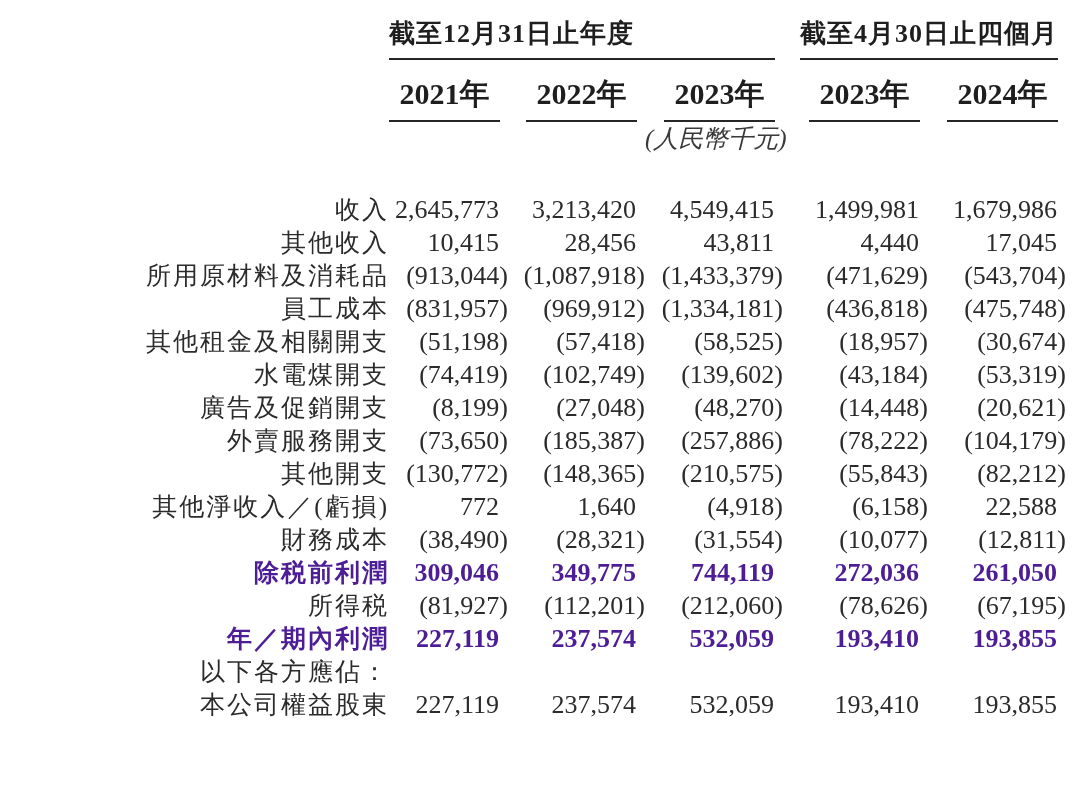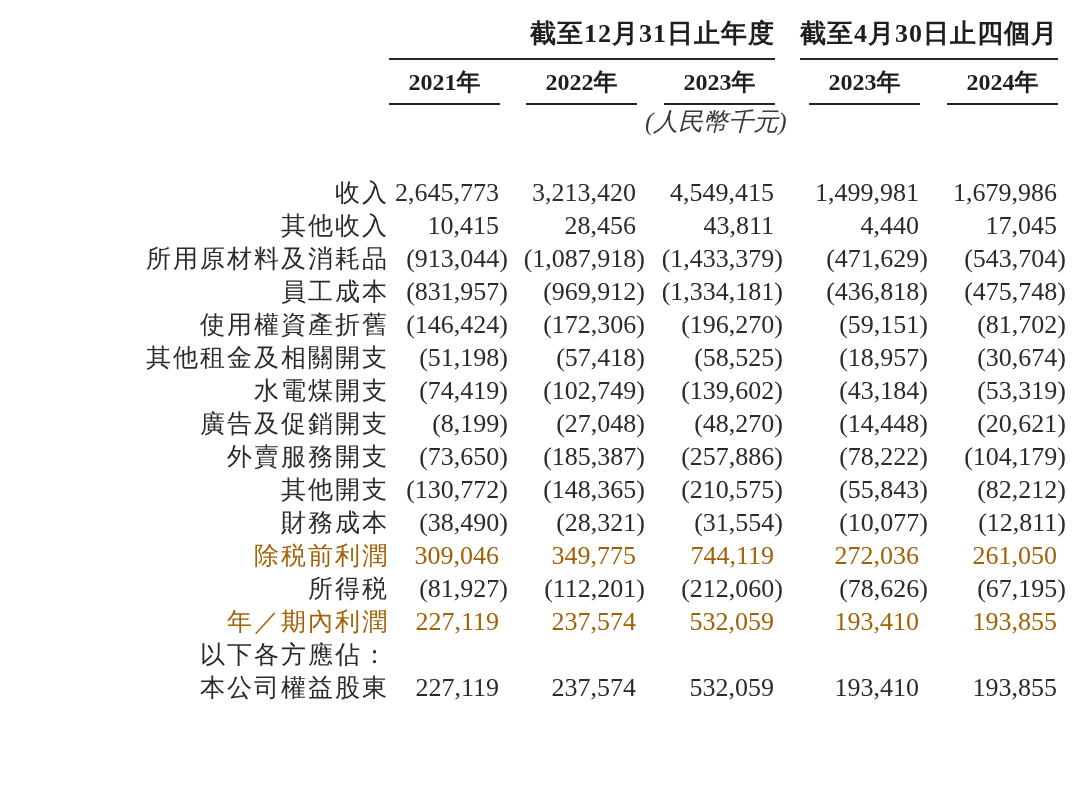--- a/index.html
+++ b/index.html
@@ -25,39 +25,39 @@
     font-weight: normal;
     vertical-align: bottom;
     white-space: nowrap;
   }
 
   
   .grp {
     font-weight: bold;
     font-size: 26px;
     letter-spacing: 1px;
-    text-align: right;
+    text-align: left;
     color: #1e1e1e;
     border-bottom: 2.5px solid #262626;
     padding: 6px 0 7px 0;
     margin-right: 8px;
     white-space: nowrap;
   }
 
   
   .yr {
     font-weight: bold;
-    font-size: 24px;
+    font-size: 30px;
     text-align: center;
     color: #1e1e1e;
     width: 111px;
     margin-left: auto;
     margin-right: 8px;
     border-bottom: 2.5px solid #262626;
-    padding: 6px 0 5px 0;
+    padding: 14px 0 5px 0;
     white-space: nowrap;
   }
 
   
   .note-cell { text-align: left; line-height: 34px; }
   .note {
     font-style: italic;
     font-size: 25px;
     color: #3a3a3a;
     white-space: nowrap;
@@ -75,21 +75,21 @@
     white-space: nowrap;
   }
   .num {
     font-size: 26px;
     text-align: right;
     line-height: 33px;
     padding-right: 9px;
     white-space: nowrap;
   }
   .num.paren { padding-right: 0; }
-  tr.bold .lbl, tr.bold .num { font-weight: normal; color: #a16207; margin-top: 12px; }
+  tr.bold .lbl, tr.bold .num { font-weight: bold; color: #4c1d95; margin-top: 12px; }
 </style>
 </head>
 <body>
 
 <div class="doc">
   <table>
     <colgroup>
       <col style="width:374px">
       <col style="width:119px">
       <col style="width:137px">
@@ -174,29 +174,20 @@
         <tr>
     <td class="lbl">員工成本</td>
     <td class="num paren">(831,957)</td>
     <td class="num paren">(969,912)</td>
     <td class="num paren">(1,334,181)</td>
     <td></td>
     <td class="num paren">(436,818)</td>
     <td class="num paren">(475,748)</td>
   </tr>
         <tr>
-    <td class="lbl">使用權資產折舊</td>
-    <td class="num paren">(146,424)</td>
-    <td class="num paren">(172,306)</td>
-    <td class="num paren">(196,270)</td>
-    <td></td>
-    <td class="num paren">(59,151)</td>
-    <td class="num paren">(81,702)</td>
-  </tr>
-        <tr>
     <td class="lbl">其他租金及相關開支</td>
     <td class="num paren">(51,198)</td>
     <td class="num paren">(57,418)</td>
     <td class="num paren">(58,525)</td>
     <td></td>
     <td class="num paren">(18,957)</td>
     <td class="num paren">(30,674)</td>
   </tr>
         <tr>
     <td class="lbl">水電煤開支</td>
@@ -226,20 +217,29 @@
     <td class="num paren">(104,179)</td>
   </tr>
         <tr>
     <td class="lbl">其他開支</td>
     <td class="num paren">(130,772)</td>
     <td class="num paren">(148,365)</td>
     <td class="num paren">(210,575)</td>
     <td></td>
     <td class="num paren">(55,843)</td>
     <td class="num paren">(82,212)</td>
+  </tr>
+        <tr>
+    <td class="lbl">其他淨收入／(虧損)</td>
+    <td class="num">772</td>
+    <td class="num">1,640</td>
+    <td class="num paren">(4,918)</td>
+    <td></td>
+    <td class="num paren">(6,158)</td>
+    <td class="num">22,588</td>
   </tr>
         <tr>
     <td class="lbl">財務成本</td>
     <td class="num paren">(38,490)</td>
     <td class="num paren">(28,321)</td>
     <td class="num paren">(31,554)</td>
     <td></td>
     <td class="num paren">(10,077)</td>
     <td class="num paren">(12,811)</td>
   </tr>

